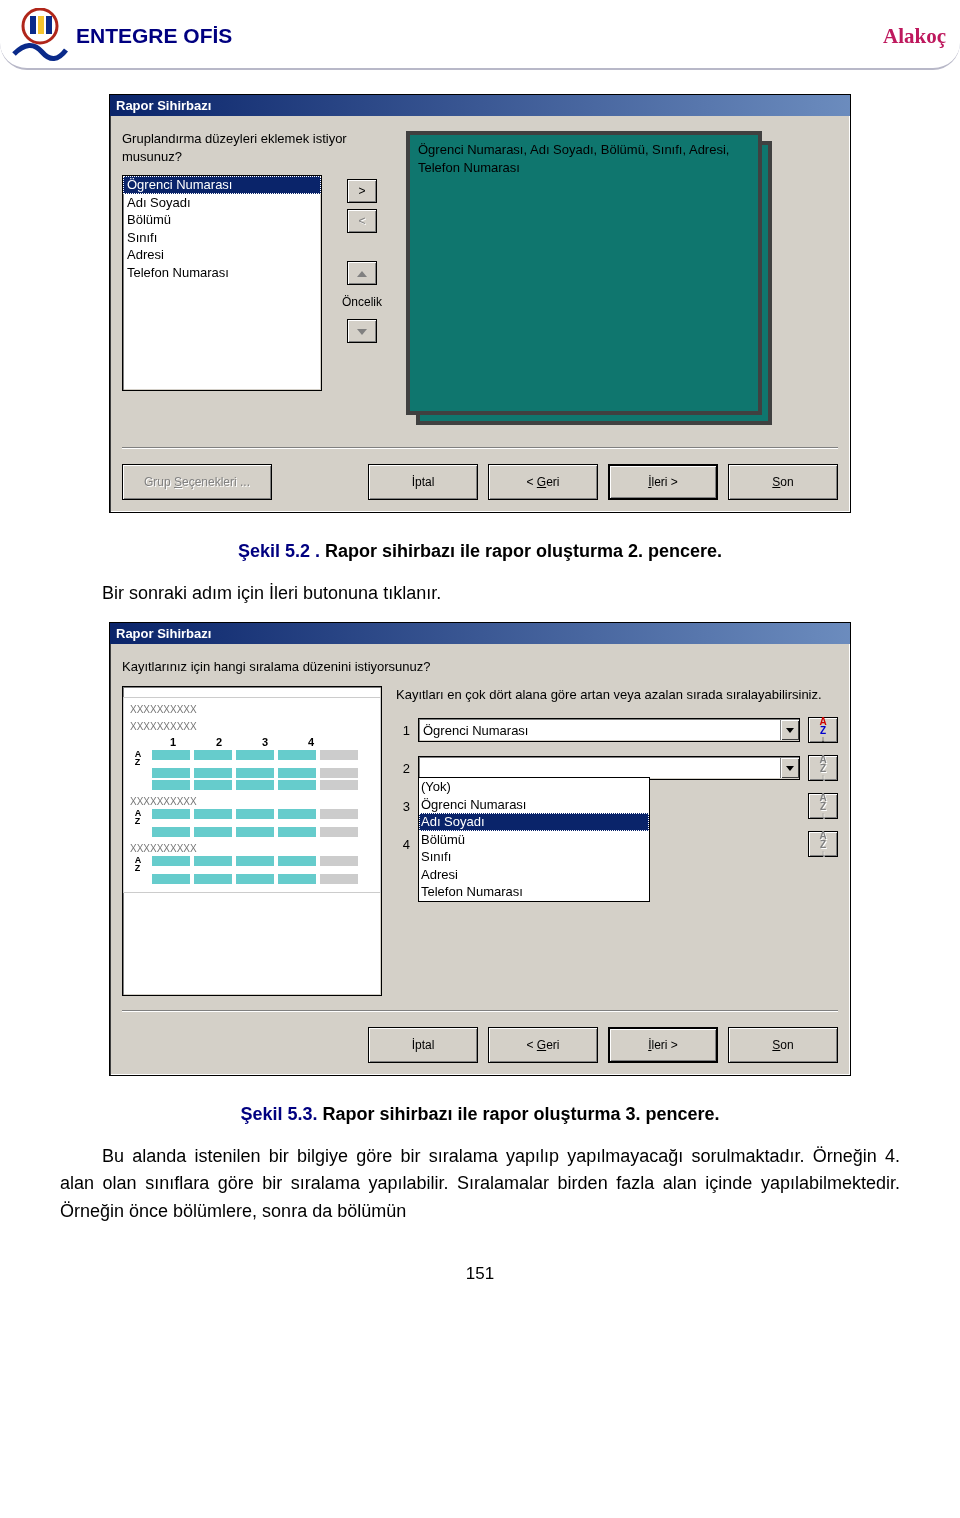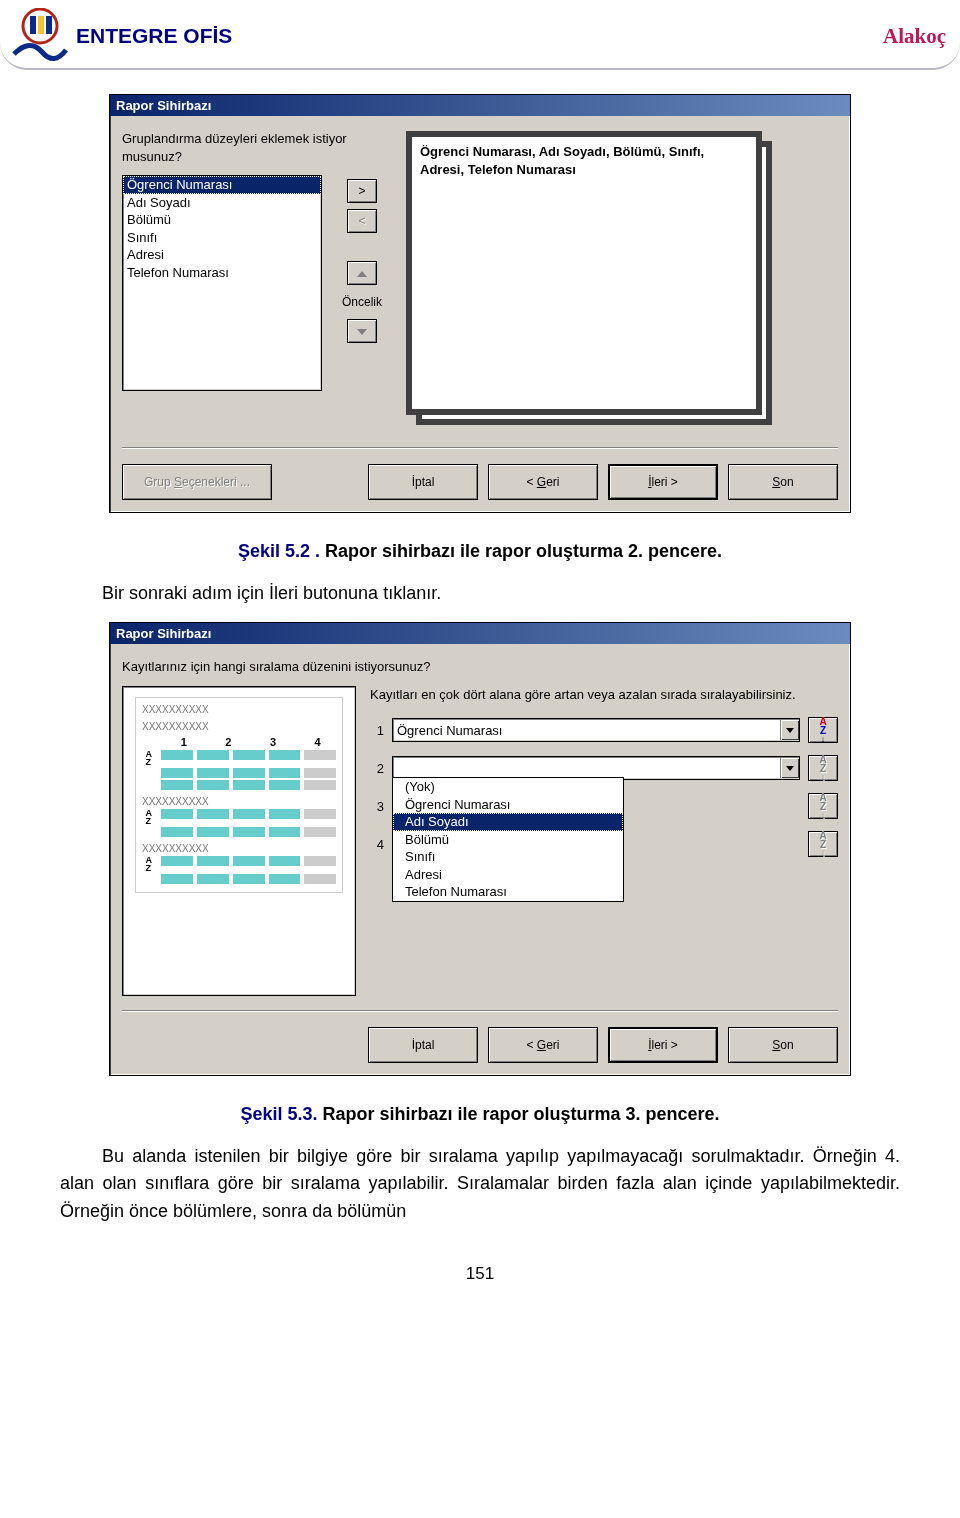--- a/index.html
+++ b/index.html
@@ -146,37 +146,36 @@
   .dlg1-row { display:flex; gap:10px; }
   .dlg1-mid { display:flex; flex-direction:column; align-items:center; gap:6px; padding-top:4px; }
   .preview-pages {
     position: relative;
     width: 386px;
     height: 310px;
     background: #d4d0c8;
   }
   .page {
     position: absolute;
-    background: #ffffff;
-    border: 6px solid #404040;
+    background: #0f766e;
+    border: 4px solid #404040;
     box-sizing: border-box;
-    font-weight: bold;
   }
   .p2 { left: 14px; top: 12px; width: 356px; height: 284px; }
   .p1 { left: 4px;  top: 2px;  width: 356px; height: 284px; padding: 6px 8px; font-size:13px; line-height:1.35;}
   .grp-left .btn.disabled { min-width: 140px; }
   
   .dlg2-row { display:flex; gap:14px; }
   .sort-preview {
     background:#fff;
     border:1px solid #000;
     box-shadow: inset 1px 1px 0 #808080, inset -1px -1px 0 #d4d0c8;
-    width:234px;
+    width:260px;
     height:310px;
-    padding:10px 12px;
+    padding:10px 0;
     box-sizing:border-box;
     font-size:10px;
     color:#777;
   }
   .sort-right { flex:1; }
   .sort-line { display:flex; align-items:center; gap:8px; margin-bottom:12px; }
   .sort-line .num { width:14px; text-align:right; }
   .combo {
     background:#fff;
     border:1px solid #000;
@@ -205,21 +204,21 @@
   .sort-btn.disabled { color:#808080; text-shadow:1px 1px 0 #fff; }
   .dropdown-list {
     position:absolute;
     background:#fff;
     border:1px solid #000;
     font-size:13px;
     line-height:1.35;
     z-index:10;
     width: 230px;
   }
-  .dropdown-list .item { padding:0 12px; white-space:nowrap; }
+  .dropdown-list .item { padding:0 2px; white-space:nowrap; }
   .dropdown-list .item.selected { background:#0a246a; color:#fff; outline:1px dotted #fff; outline-offset:-1px; }
   .preview-col-hdr { display:flex; gap:8px; font-weight:bold; color:#000; font-size:11px; margin:4px 0 2px 0; }
   .preview-group {
     display:flex; gap:4px; margin-bottom:2px;
   }
   .preview-cell {
     background:#6cc;
     height:10px; width:38px;
   }
   .preview-cell.gray { background:#ccc; }

